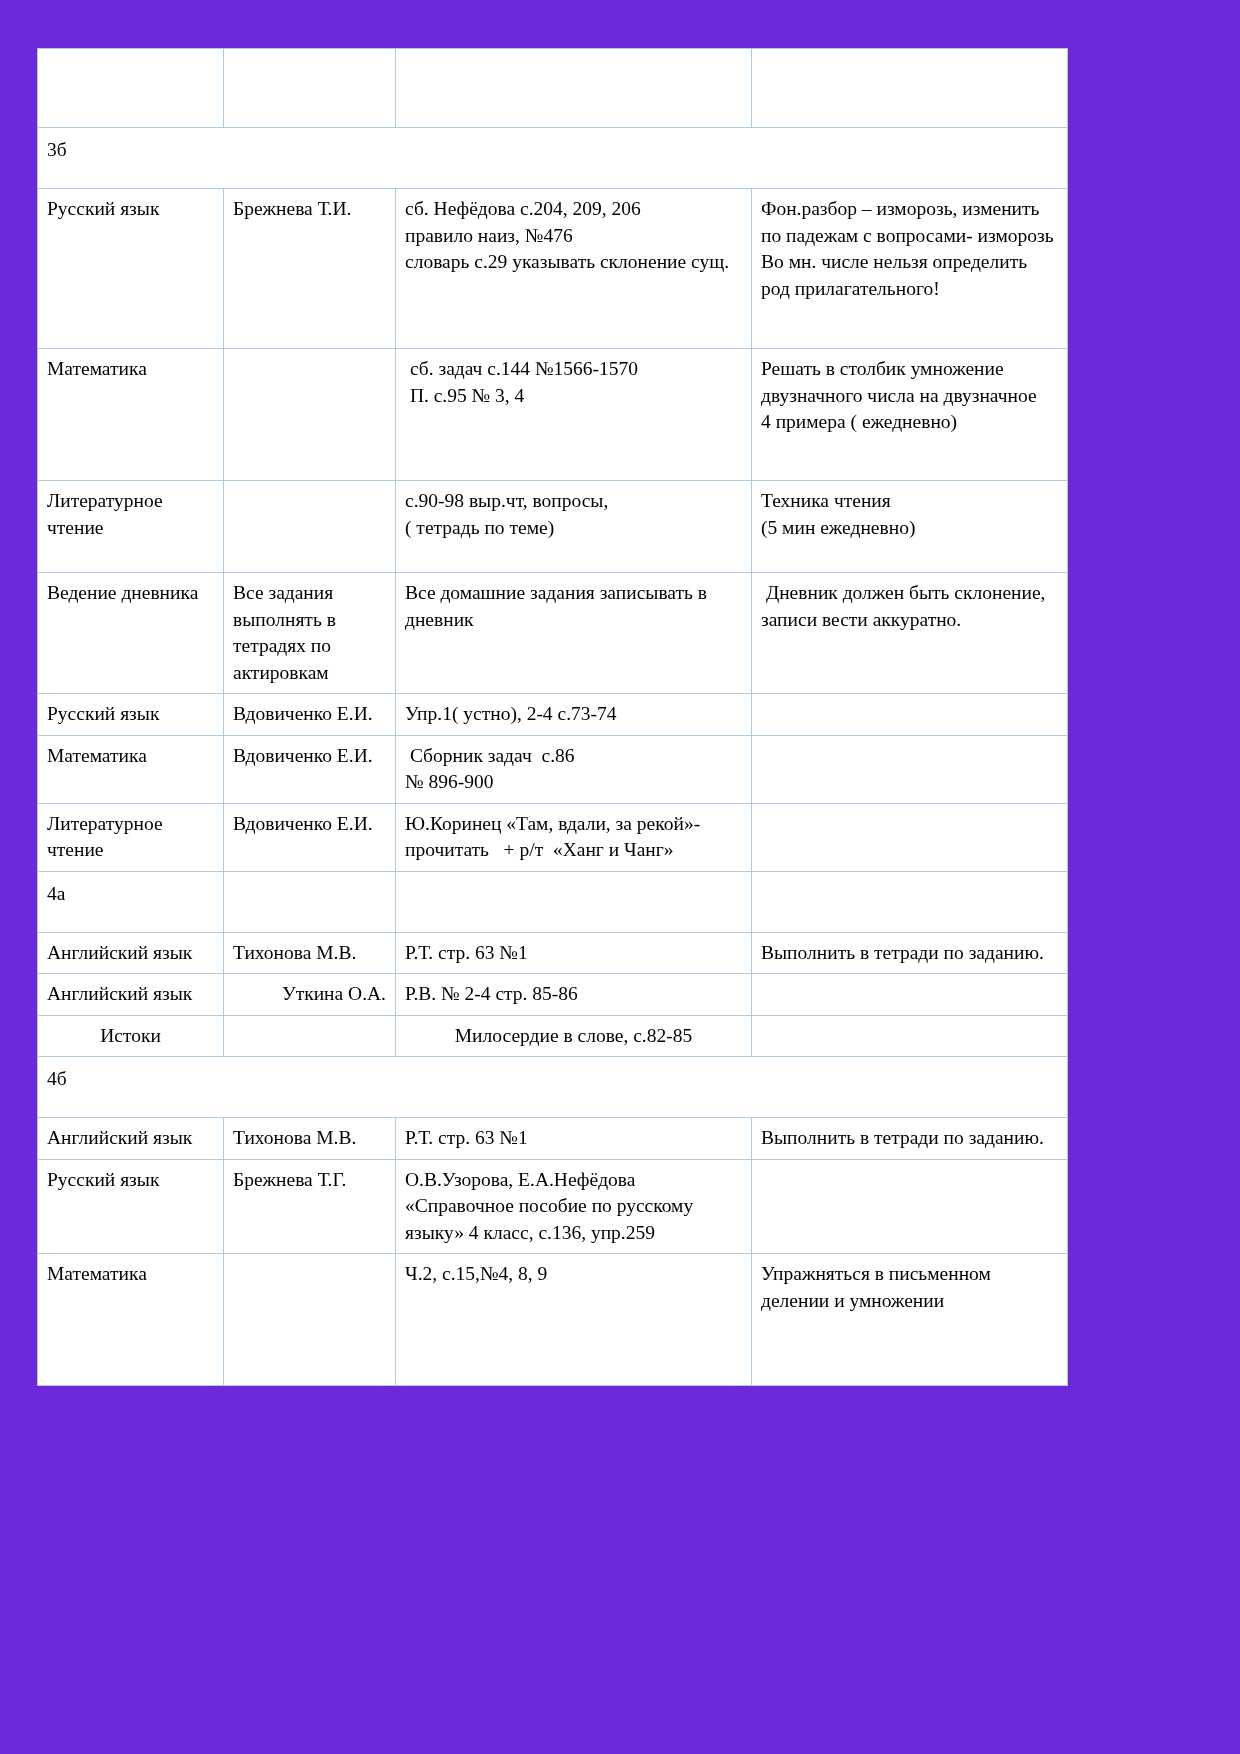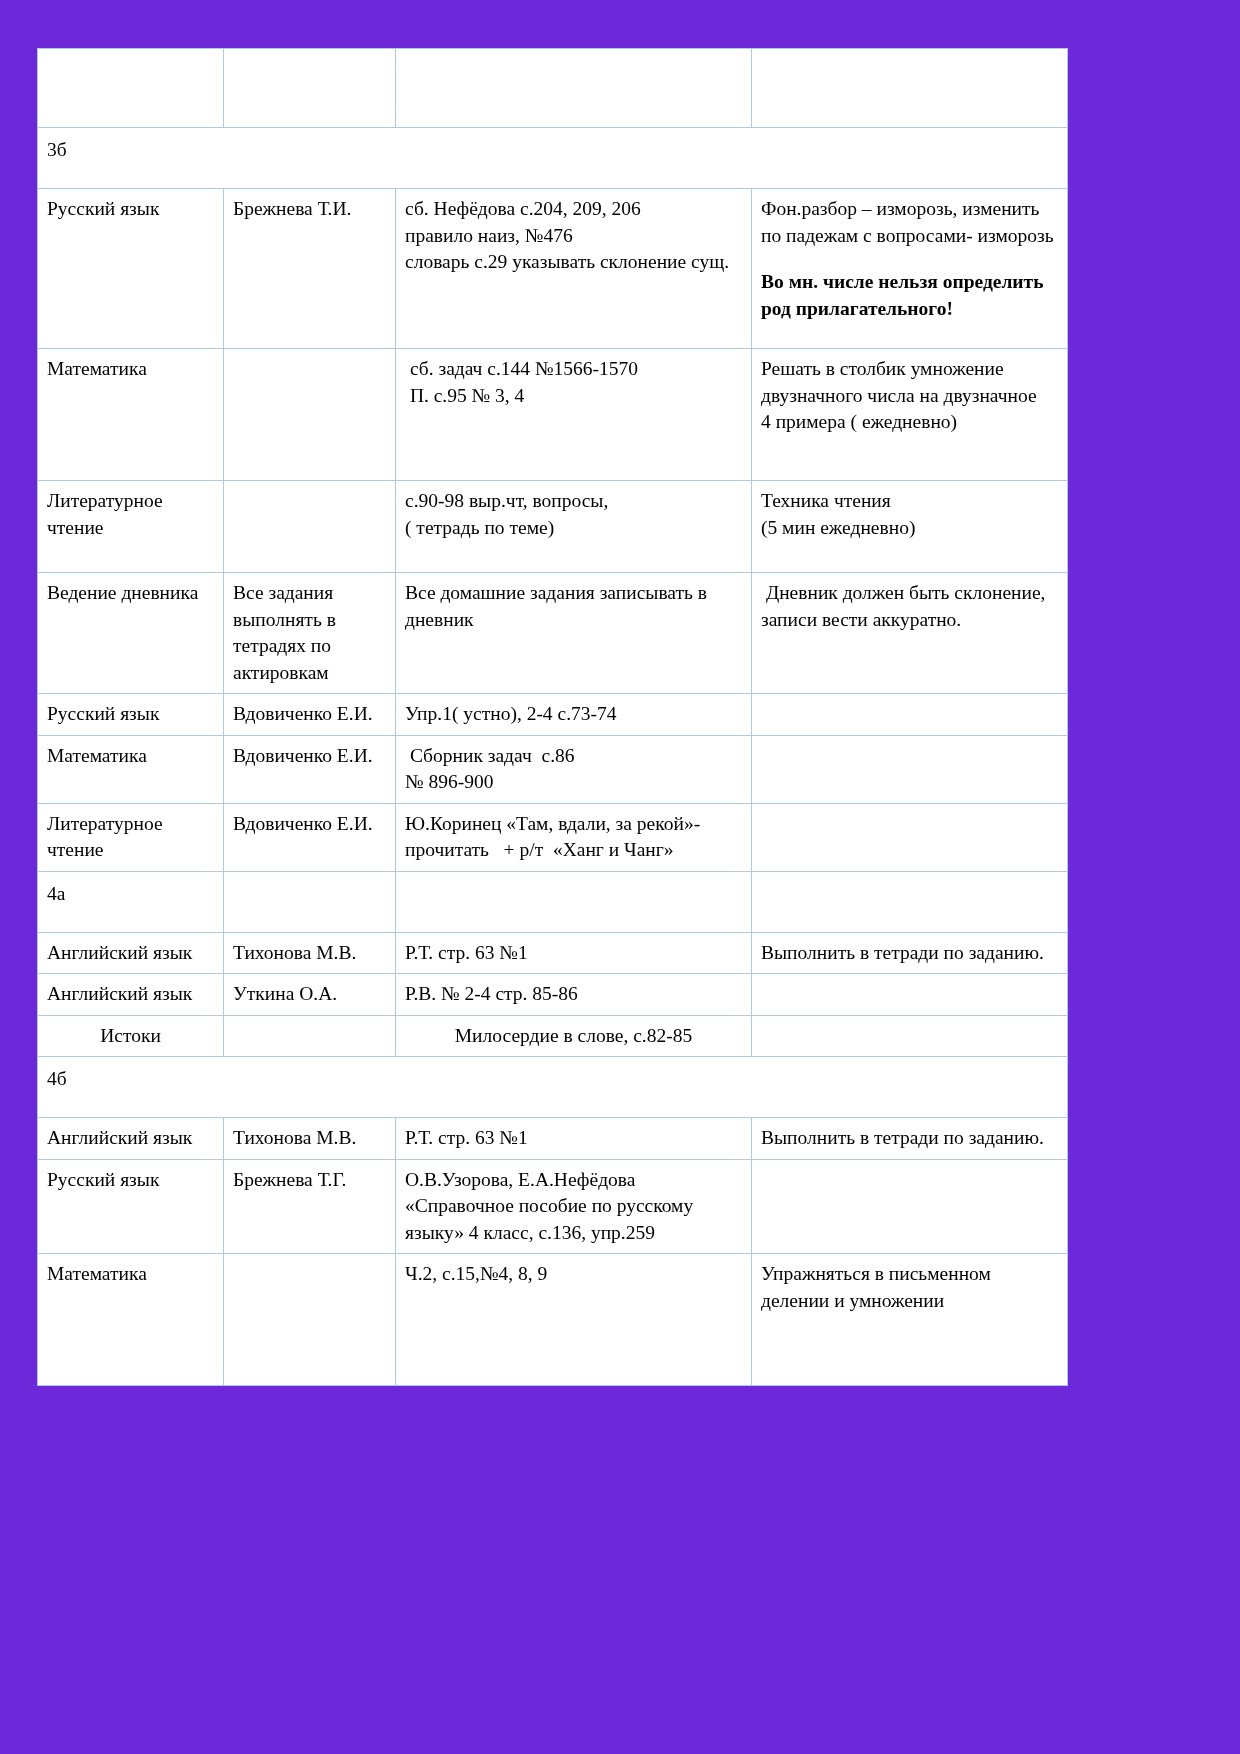--- a/index.html
+++ b/index.html
@@ -65,23 +65,23 @@
     height: 42px;
     padding-top: 9px;
     padding-bottom: 9px;
   }
   tr.group-row td.group-full {
     border-right: 1px solid #AFC9E0;
   }
 
   .pad-1 { padding-left: 11px; }
 
-  .b { font-weight: bold; margin-top: 20px; }
+  .b { font-weight: normal; }
   .cell-text { white-space: pre-wrap; display: block; }
-  .tc-right  { }
+  .tc-right  { text-align: right; }
 </style>
 </head>
 <body>
 
 <div id="page">
 
   <table class="hw">
     <colgroup>
       <col class="c1">
         <col class="c2">

